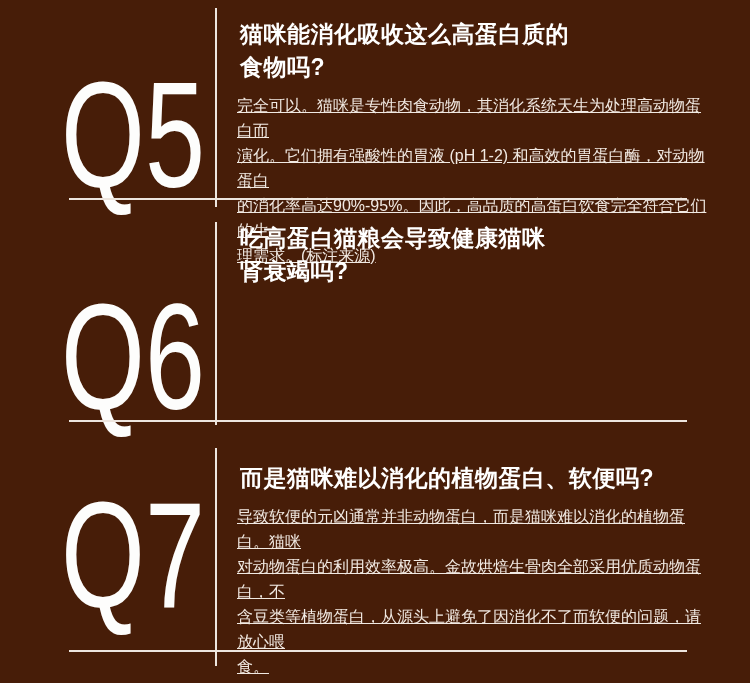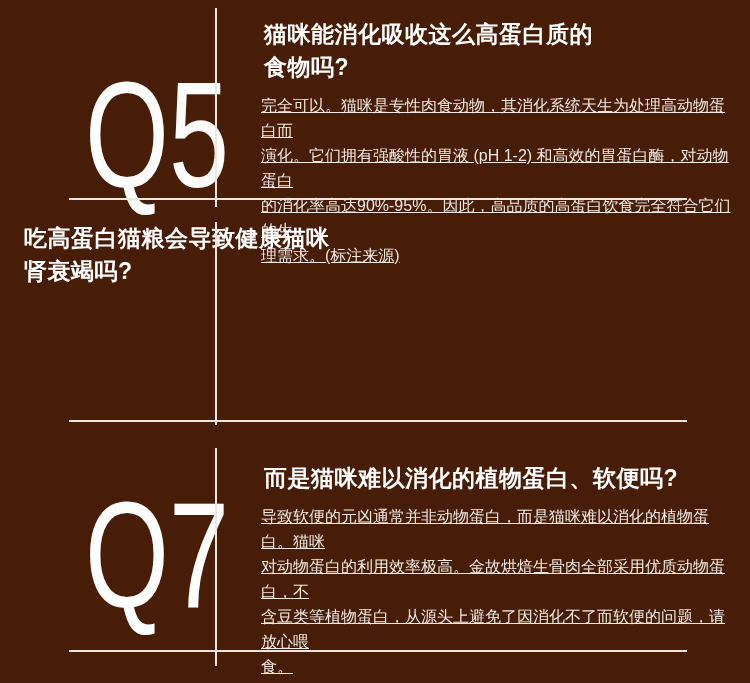--- a/index.html
+++ b/index.html
@@ -8,21 +8,21 @@
     width:750px;height:683px;
     background:var(--background,#471d08);
     font-family:"Liberation Sans",sans-serif;
     overflow:hidden;
   }
   .faq-item{position:relative;display:flex;}
   .s1{height:200px;}
   .s2{height:222px;}
   .s3{height:230px;}
 
-  .num-col{width:216px;flex:none;display:flex;justify-content:center;align-items:flex-start;padding-left:24px;}
+  .num-col{width:216px;flex:none;display:flex;justify-content:center;align-items:flex-start;}
   .qnum{
     color:var(--number-color,#fdfdfc);
     font-size:150px;line-height:1;font-weight:400;
     transform:scaleX(0.72);transform-origin:center top;
     margin-left:50px;
   }
   .s1 .qnum{margin-top:60px;}
   .s2 .qnum{margin-top:82px;}
   .s3 .qnum{margin-top:58px;}
 
@@ -68,20 +68,23 @@
 食物吗?</h2>
       <p class="answer">完全可以。猫咪是专性肉食动物，其消化系统天生为处理高动物蛋白而
 演化。它们拥有强酸性的胃液 (pH 1-2) 和高效的胃蛋白酶，对动物蛋白
 的消化率高达90%-95%。因此，高品质的高蛋白饮食完全符合它们的生
 理需求。(标注来源)</p>
     </div>
     <div class="hrule"></div>
   </section>
 
   <section class="faq-item s2">
+    <div class="num-col">
+      <div class="qnum">Q6</div>
+    </div>
     <div class="vline"></div>
     <div class="content">
       <h2 class="question">吃高蛋白猫粮会导致健康猫咪
 肾衰竭吗?</h2>
     </div>
     <div class="hrule"></div>
   </section>
 
   <section class="faq-item s3">
     <div class="num-col">

